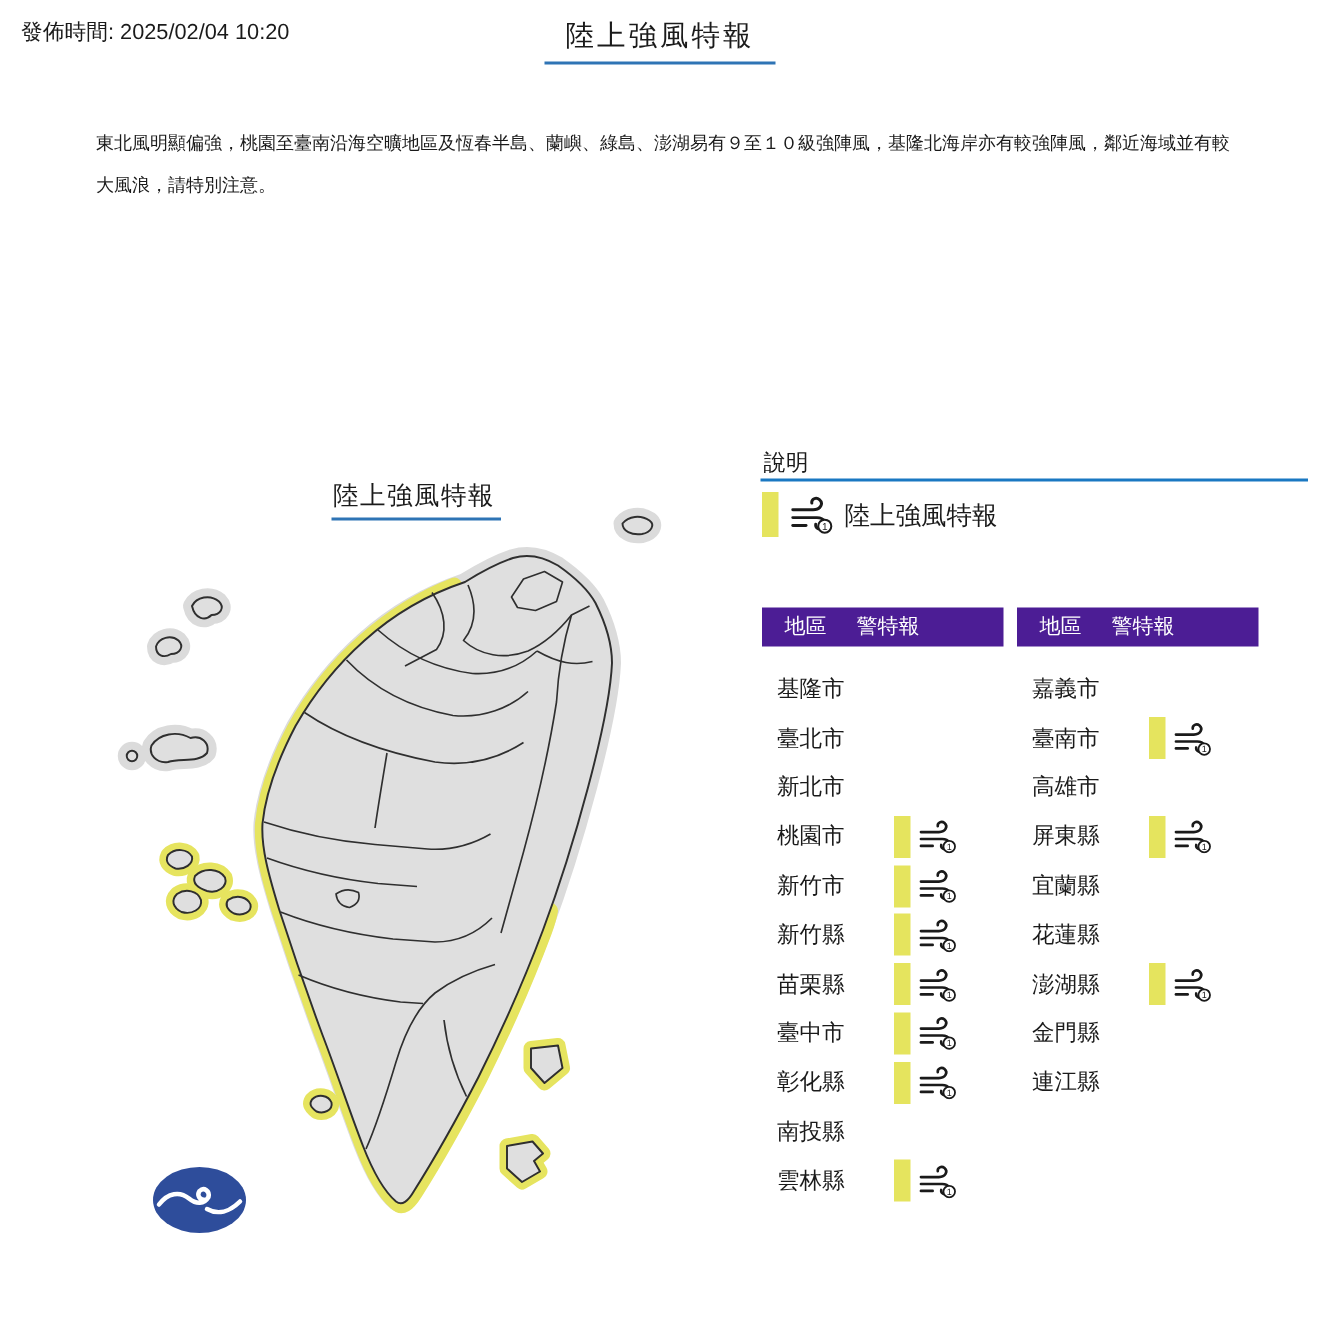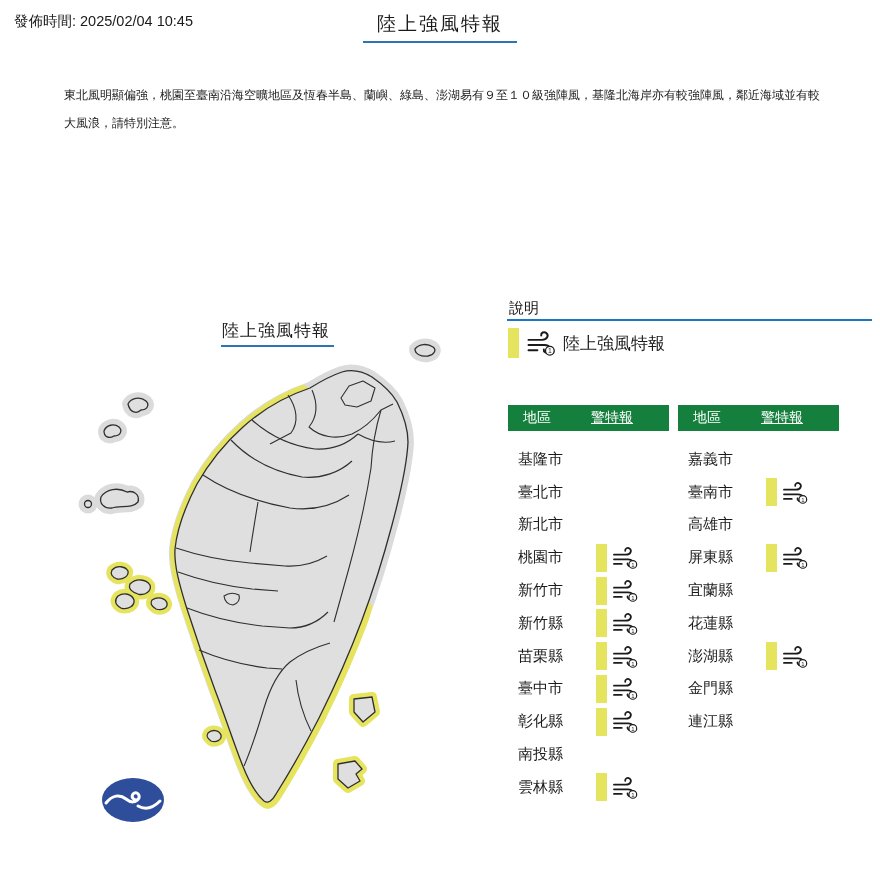--- a/index.html
+++ b/index.html
@@ -46,46 +46,46 @@
   
   .ybar{display:inline-block;width:11px;height:28px;background:#e5e45e;}
   svg.wind{display:block;}
   .ws{fill:none;stroke:#1a1a1a;stroke-width:1.9;stroke-linecap:round;}
   .wc{fill:#ffffff;stroke:#1a1a1a;stroke-width:1.3;}
   .wt{font-size:6.5px;fill:#1a1a1a;text-anchor:middle;font-family:"Liberation Sans",sans-serif;}
 
   
   .wtable{position:absolute;top:405px;width:161px;}
   .thead{
-    height:26px;background:#15803d;color:#ffffff;
+    height:26px;background:#4c1d95;color:#ffffff;
     display:flex;align-items:center;font-size:14px;
   }
   .thead .h-region{margin-left:15px;}
-  .thead .h-warning{margin-left:40px;text-decoration:underline;}
+  .thead .h-warning{margin-left:20px;}
   .tbody{margin-top:12px;}
   .trow{height:32.8px;display:flex;align-items:center;}
   .trow .region{width:78px;margin-left:10px;font-size:15px;white-space:nowrap;}
   .trow .warn{display:flex;align-items:center;gap:5px;}
 </style>
 </head>
 <body>
 
 <svg width="0" height="0" style="position:absolute" aria-hidden="true">
   <defs>
     <g id="windsym">
       <path class="ws" d="M2,9.5 H15 C20,9.5 21.8,5.2 19.1,2.9 C16.9,1.1 13.8,2.6 14.2,5.2"></path>
       <path class="ws" d="M2,14.5 H17.5 C22.5,14.5 24.3,18.8 21.6,21.1 C19.4,22.9 16.3,21.4 16.7,18.8"></path>
       <path class="ws" d="M2,19.5 H10.5"></path>
       <circle class="wc" cx="22.5" cy="20" r="4.2"></circle>
       <text class="wt" x="22.5" y="22.4">1</text>
     </g>
   </defs>
 </svg>
 
-<div class="abs issue-time">發佈時間: 2025/02/04 10:45</div>
+<div class="abs issue-time">發佈時間: 2025/02/04 10:20</div>
 <div class="abs page-title">陸上強風特報</div>
 <p class="abs description">東北風明顯偏強，桃園至臺南沿海空曠地區及恆春半島、蘭嶼、綠島、澎湖易有９至１０級強陣風，基隆北海岸亦有較強陣風，鄰近海域並有較大風浪，請特別注意。</p>
 
 <div class="abs map-title">陸上強風特報</div>
 
 <svg class="abs mapsvg" width="445" height="530" viewBox="55 335 445 530" xmlns="http://www.w3.org/2000/svg">
 
   <path class="halo" d="M 310,388
     C 318,383 330,376 342,372 C 352,369 362,371 372,377 C 382,384 392,393 397,402
     C 403,414 408,428 408,442 C 407,465 400,495 392,525 C 384,555 374,588 362,620

